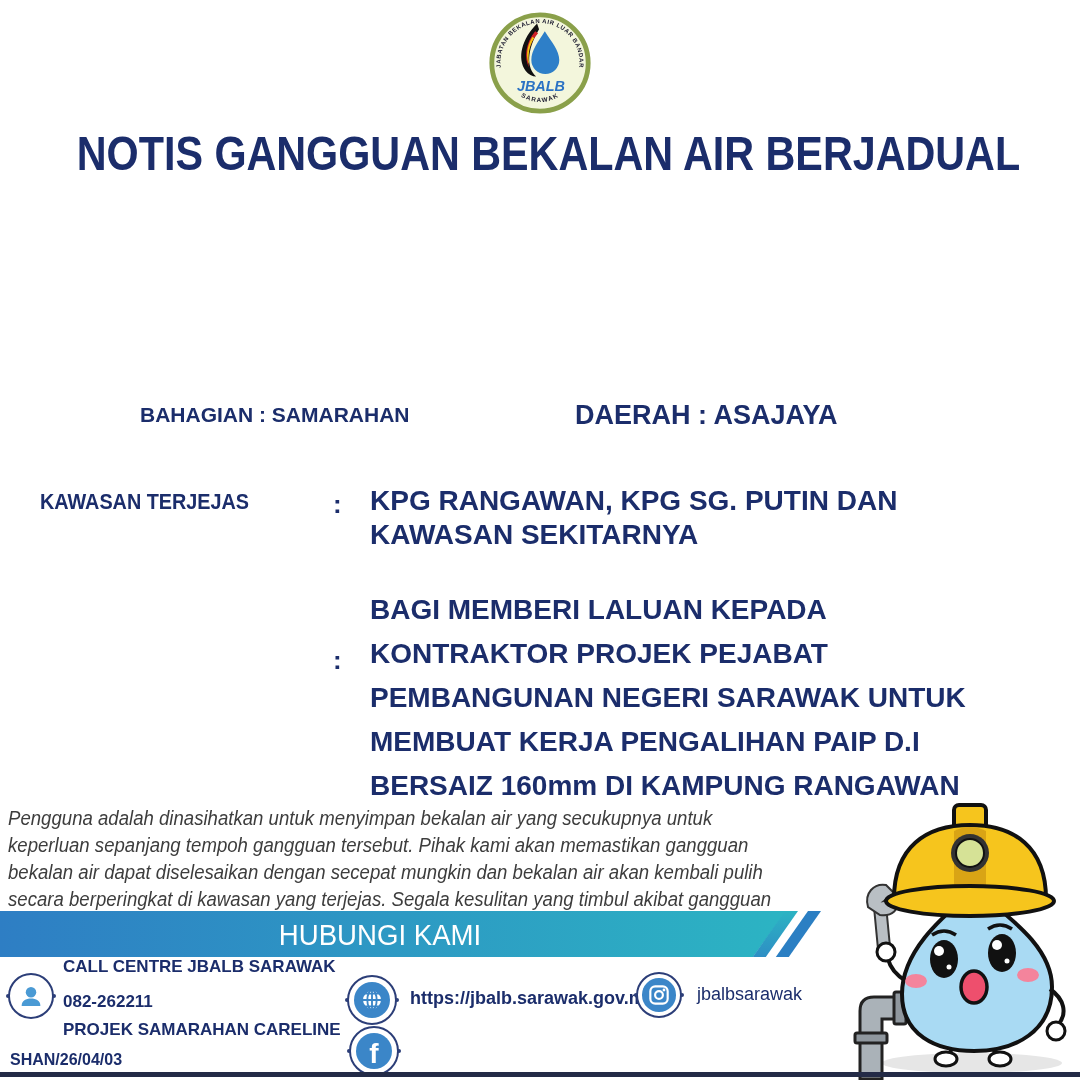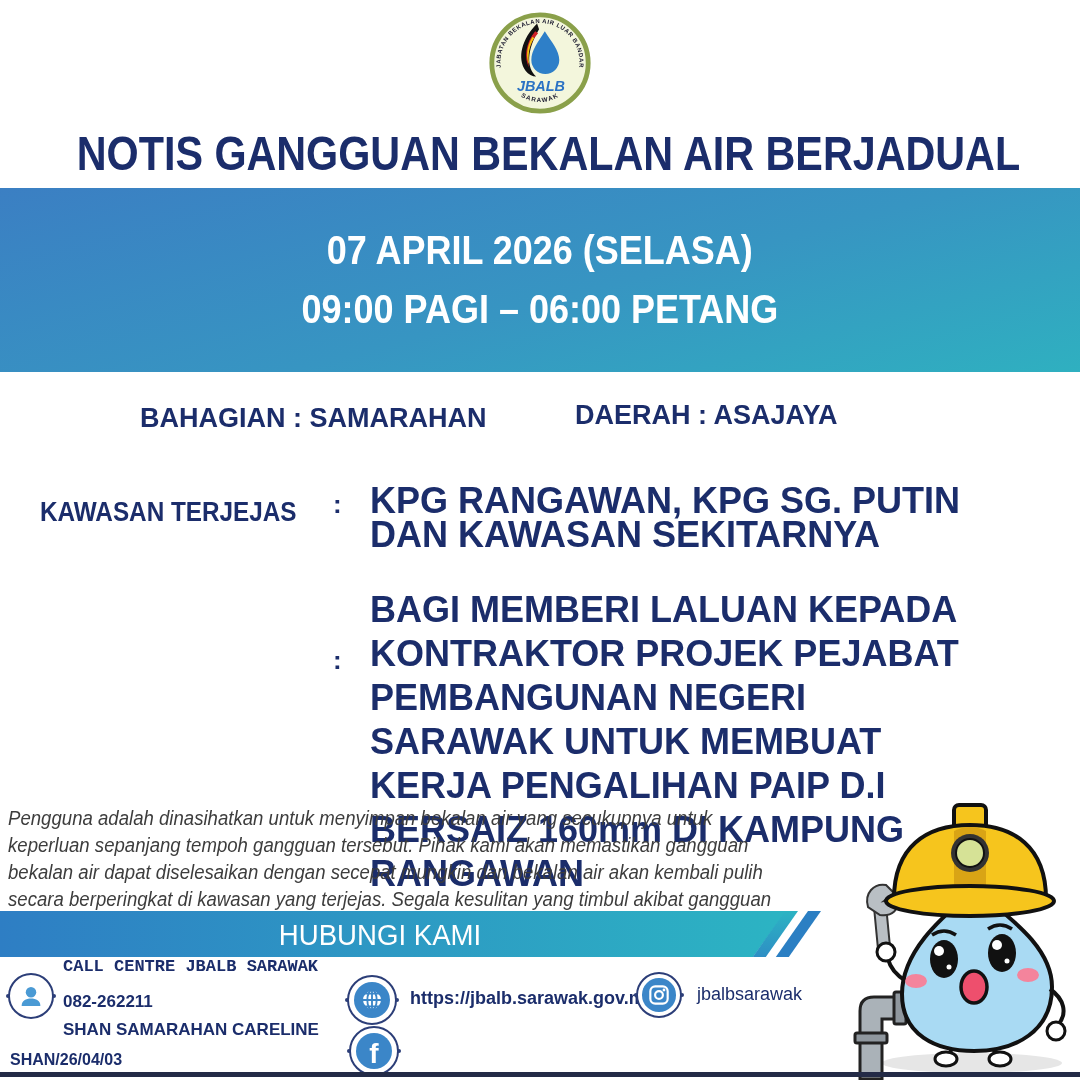--- a/index.html
+++ b/index.html
@@ -17,27 +17,27 @@
   .title>span{display:inline-block;transform:scaleX(.86);transform-origin:center;white-space:nowrap;}
 
   
   .banner{left:0;top:188px;width:1080px;height:184px;
           background:linear-gradient(165deg,#3b7fc3 0%,#3795c2 55%,#2fb0c0 100%);
           display:flex;flex-direction:column;justify-content:center;align-items:center;}
   .banner .line{color:#fff;font-weight:bold;font-size:40px;line-height:59px;
                 transform:scaleX(.9);transform-origin:center;white-space:nowrap;}
 
   
-  .region-bahagian{left:140px;top:403px;font-size:27px;font-weight:bold;white-space:nowrap;text-align:center;}
+  .region-bahagian{left:140px;top:403px;font-size:21px;font-weight:bold;white-space:nowrap;text-align:center;}
   .region-daerah{left:575px;top:400px;font-size:27px;font-weight:bold;white-space:nowrap;}
 
   
-  .d-label{font-size:27px;font-weight:bold;white-space:nowrap;margin-top:8px;}
+  .d-label{font-size:22px;font-weight:bold;white-space:nowrap;}
   .d-colon{font-size:26px;font-weight:bold;}
-  .d-value{font-size:36px;font-weight:bold;line-height:35px;}
+  .d-value{font-size:28px;font-weight:bold;line-height:35px;}
   .kawasan-label{left:40px;top:489px;}
   .kawasan-colon{left:333px;top:489px;}
   .kawasan-value{left:370px;top:484px;width:600px;line-height:34px;}
   .huraian-label{left:40px;top:645px;}
   .huraian-colon{left:333px;top:645px;}
   .huraian-value{left:370px;top:588px;width:620px;line-height:44px;}
 
   
   .disclaimer{left:8px;top:805px;width:830px;font-size:20px;font-style:italic;color:#3d3d3d;
               line-height:27px;transform:scaleX(.93);transform-origin:left top;}
@@ -61,21 +61,21 @@
   .icon-wrap::before{left:-4px;} .icon-wrap::after{right:-4px;}
   .icon-core{width:80%;height:80%;border-radius:50%;background:#3b86c8;color:#fff;
              display:flex;align-items:center;justify-content:center;overflow:hidden;}
   .icon-core.white{background:#fff;}
   .fb-glyph{font-family:"Liberation Sans",sans-serif;font-weight:bold;font-size:28px;
             line-height:1;margin-top:6px;}
   .c-label{font-size:17px;font-weight:bold;white-space:nowrap;}
   .c-phone{font-size:17px;font-weight:bold;white-space:nowrap;margin-top:12px;}
 
   .person-icon{left:8px;top:973px;width:46px;height:46px;}
-  .call-label{left:63px;top:957px;font-family:Liberation Mono, monospace;}
+  .call-label{left:63px;top:957px;}
   .call-phone{left:63px;top:980px;}
   .careline-label{left:63px;top:1020px;}
   .careline-phone{left:63px;top:1092px;}
   .globe-icon{left:347px;top:975px;width:50px;height:50px;}
   .website{left:410px;top:988px;font-size:18px;font-weight:bold;white-space:nowrap;}
   .fb-icon{left:349px;top:1026px;width:50px;height:50px;}
   .fb-label{left:412px;top:1039px;font-size:18px;font-weight:bold;white-space:nowrap;margin-top:40px;}
   .ig-icon{left:636px;top:972px;width:46px;height:46px;}
   .ig-label{left:697px;top:984px;font-size:18px;font-weight:normal;white-space:nowrap;}
 
@@ -108,24 +108,20 @@
         <textPath href="#arcBottom" startOffset="50%" text-anchor="middle">SARAWAK</textPath>
       </text>
       <text x="56" y="84" font-size="15" font-weight="bold" font-style="italic" fill="#2b72c4" text-anchor="middle">JBALB</text>
     </svg>
   </div>
 
   <div class="abs title">
     <span>NOTIS GANGGUAN BEKALAN AIR BERJADUAL</span>
   </div>
 
-  <div class="abs banner">
-    <div class="line">07 APRIL 2026 (SELASA)</div>
-    <div class="line">09:00 PAGI – 06:00 PETANG</div>
-  </div>
 
   <div class="abs region-bahagian">
     <span>BAHAGIAN</span>
     <span>:</span>
     <span>SAMARAHAN</span>
   </div>
   <div class="abs region-daerah">
     <span>DAERAH</span>
     <span>:</span>
     <span>ASAJAYA</span>
@@ -152,21 +148,21 @@
   <div class="abs icon-wrap person-icon">
     <div class="icon-core white">
       <svg viewBox="0 0 24 24" width="30" height="30">
         <circle cx="12" cy="9" r="4.2" fill="#4a9ad4"></circle>
         <path d="M4.5 20 C 4.5 15.5, 8 14, 12 14 C 16 14, 19.5 15.5, 19.5 20 Z" fill="#4a9ad4"></path>
       </svg>
     </div>
   </div>
   <div class="abs c-label call-label">CALL CENTRE JBALB SARAWAK</div>
   <div class="abs c-phone call-phone">082-262211</div>
-  <div class="abs c-label careline-label">SHAN SAMARAHAN CARELINE</div>
+  <div class="abs c-label careline-label">PROJEK SAMARAHAN CARELINE</div>
   <div class="abs c-phone careline-phone">082-673809</div>
 
   <div class="abs icon-wrap globe-icon">
     <div class="icon-core">
       <svg viewBox="0 0 24 24" width="28" height="28">
         <circle cx="12" cy="12" r="8.5" fill="#fff"></circle>
         <g stroke="#3b86c8" stroke-width="1.6" fill="none">
           <circle cx="12" cy="12" r="8.5"></circle>
           <path d="M3.5 12 h17 M12 3.5 v17 M6 6.5 h12 M6 17.5 h12"></path>
           <ellipse cx="12" cy="12" rx="4" ry="8.5"></ellipse>

